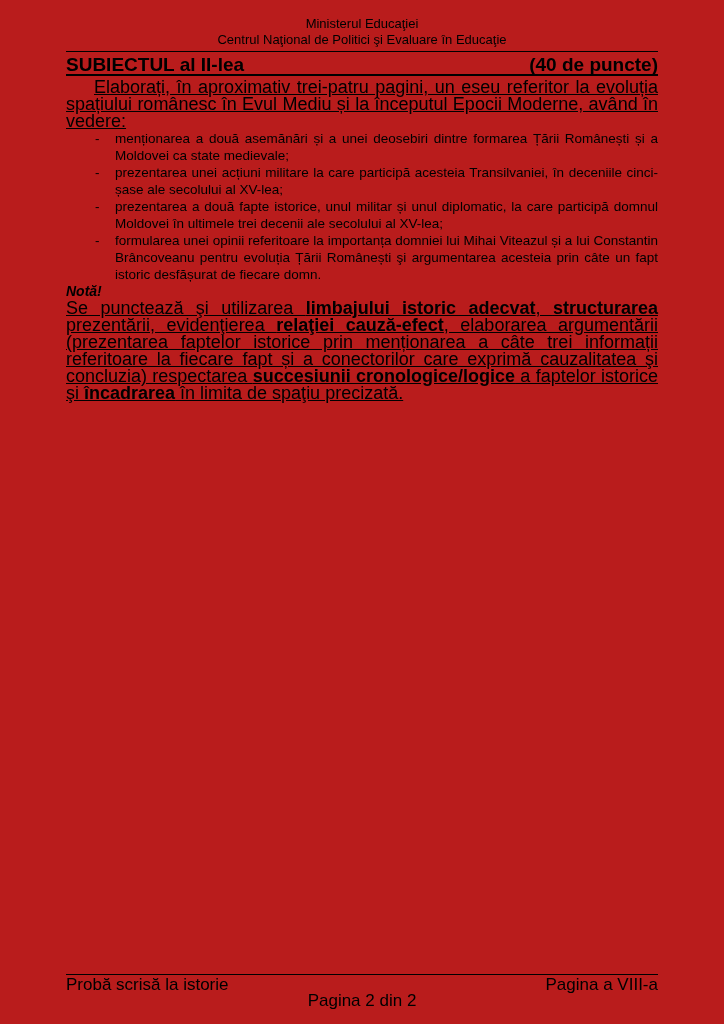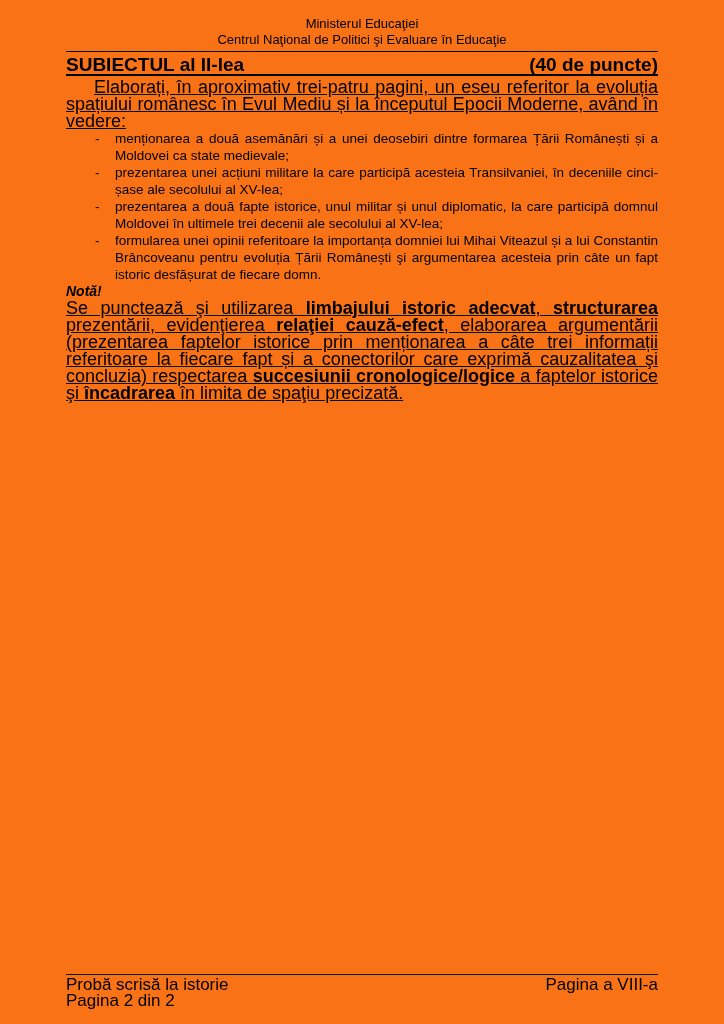--- a/index.html
+++ b/index.html
@@ -6,21 +6,21 @@
   html, body { background: #ffffff; }
   body {
     font-family: "Liberation Sans", "DejaVu Sans", sans-serif;
     color: #000000;
     -webkit-font-smoothing: antialiased;
   }
   .page {
     position: relative;
     width: 724px;
     height: 1024px;
-    background: #f97316;
+    background: #b91c1c;
     overflow: hidden;
   }
   .content {
     padding: 16px 66px 0 66px;
   }
   
   .doc-header {
     text-align: center;
     font-size: 13px;
     line-height: 16px;
@@ -89,21 +89,21 @@
   .footer-rule {
     border: none;
     border-top: 1px solid #000;
     margin-bottom: 2px;
   }
   .footer-row {
     display: flex;
     justify-content: space-between;
   }
   .footer-center {
-    text-align: left;
+    text-align: center;
     margin-top: 1px;
   }
 </style>
 </head>
 <body>
 
 <div class="page">
   <div class="content">
 
     <div class="doc-header">

